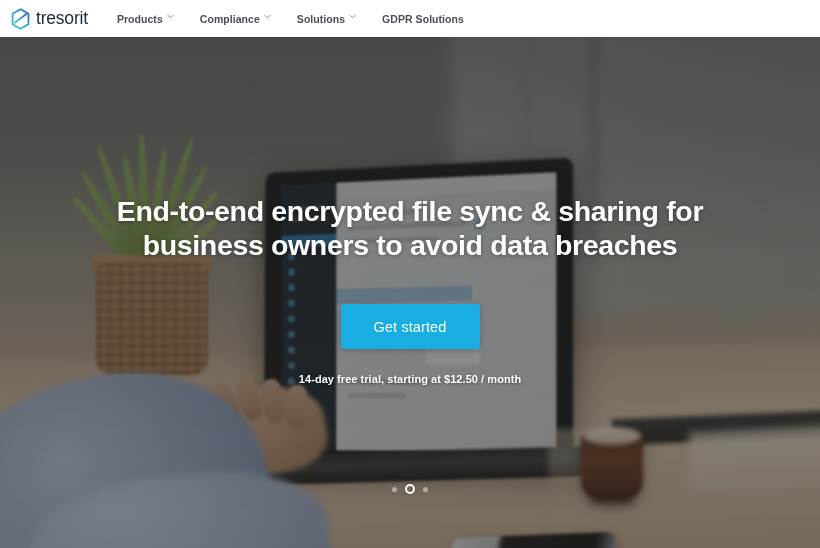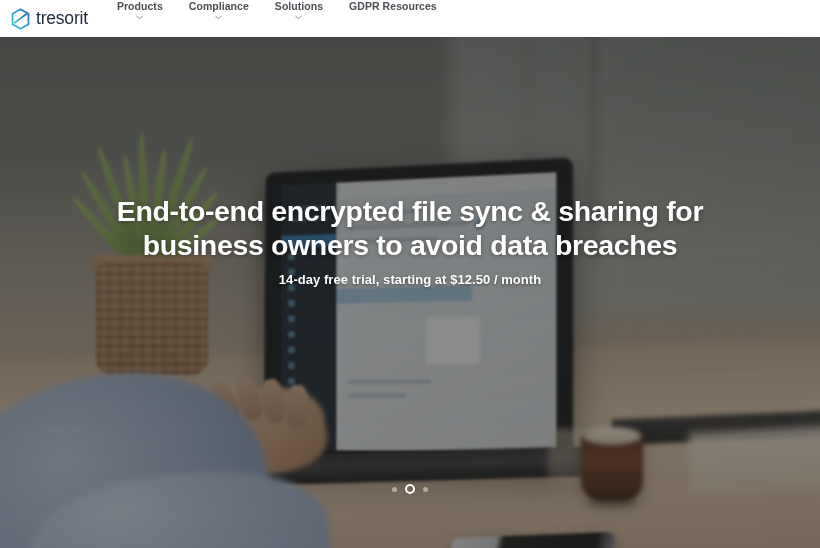--- a/index.html
+++ b/index.html
@@ -26,21 +26,21 @@
     font-size:17.5px; font-weight:400; color:#1d2a3a;
     letter-spacing:-.2px; line-height:1;
   }
 
   .main-nav{ display:flex; align-items:center; margin-left:29px; }
   .nav-item{
     position:relative;
     display:flex; align-items:center; gap:4px;
     font-size:10.5px; font-weight:600; color:#4a4f55;
     padding:0 13px; height:37px; cursor:pointer;
-    white-space:nowrap; letter-spacing:.05px;flex-direction:column;
+    white-space:nowrap; letter-spacing:.05px;
   }
   .nav-item:first-child{ padding-left:0; }
   .chev{ display:inline-block; width:7px; height:7px; position:relative; top:-1px; }
   .chev svg{ display:block; }
 
   
   .hero{
     position:relative;
     width:820px; height:511px;
     overflow:hidden;
@@ -268,22 +268,22 @@
     margin-top:42px;
     display:inline-flex; align-items:center; justify-content:center;
     width:139px; height:45px;
     background:#19aee2; color:#ffffff;
     font-size:14.5px; font-weight:400; letter-spacing:.1px;
     border:none; border-radius:3px; cursor:pointer;
     font-family:inherit;
     box-shadow:0 2px 6px rgba(0,0,0,.22);
   }
   .cta-note{
-    margin-top:10px;
-    font-size:13px; font-weight:700; color:#ffffff;
+    margin-top:24px;
+    font-size:11px; font-weight:700; color:#ffffff;
     letter-spacing:.05px;
     text-shadow:0 1px 3px rgba(0,0,0,.45);
   }
 
   .dots{
     position:absolute; left:0; right:0; bottom:54px;
     display:flex; justify-content:center; align-items:center; gap:8px;
   }
   .dot{
     width:5px; height:5px; border-radius:50%;
@@ -341,21 +341,21 @@
       <span>Solutions</span>
       <span class="chev">
         <svg viewBox="0 0 10 6" width="7" height="5">
             <path d="M1 1.2 5 4.6 9 1.2" fill="none" stroke="#6a6f75" stroke-width="1.1" stroke-linecap="round" stroke-linejoin="round"></path>
           </svg>
       </span>
     </div>
 
 
     <div class="nav-item">
-      <span>GDPR Resources</span>
+      <span>GDPR Solutions</span>
     </div>
 
   </nav>
 </header>
 
 <section class="hero">
 
   <div class="photo">
     <div class="bg-base"></div>
     <div class="bg-window"></div>
@@ -427,20 +427,21 @@
     <div class="cup"></div>
     <div class="cup-foam"></div>
     <div class="phone"></div>
 
     <div class="scrim"></div>
   </div>
 
   <div class="hero-content">
     <h1 class="hero-title">End-to-end encrypted file sync &amp; sharing for business owners to avoid data breaches</h1>
 
+    <button class="cta">Get started</button>
 
     <div class="cta-note">14-day free trial, starting at $12.50 / month</div>
 
     <div class="dots">
       <span class="dot"></span>
       <span class="dot active"></span>
       <span class="dot"></span>
     </div>
   </div>
 

